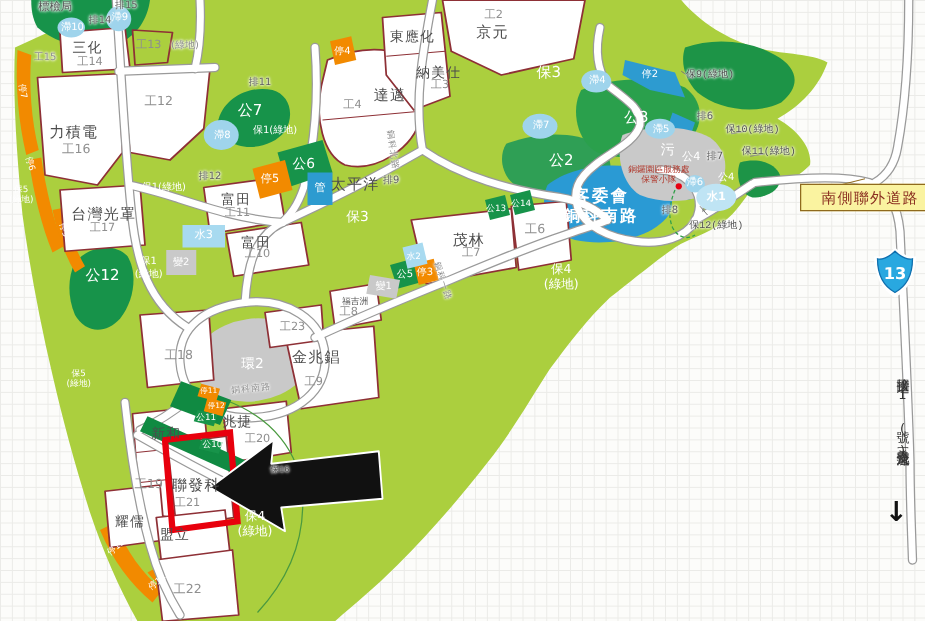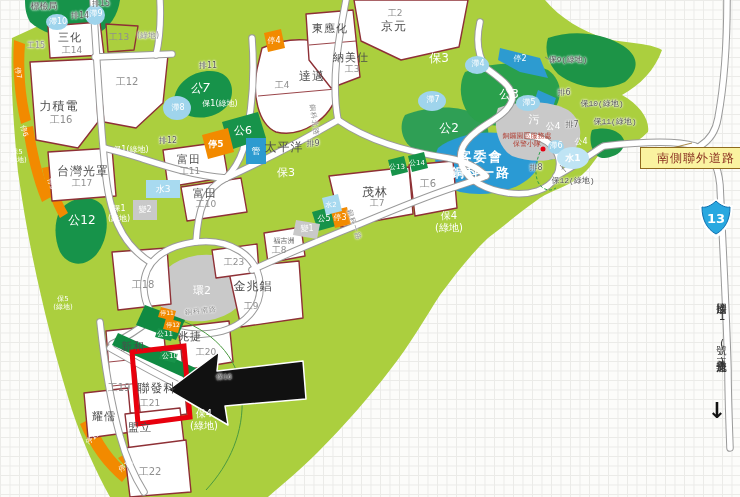--- a/index.html
+++ b/index.html
@@ -222,29 +222,29 @@
 (綠地)</span>
       <span class="lbl name" style="left: 83px; top: 171px;">台灣光罩</span>
       <span class="lbl plot" style="left: 82px; top: 183px;">工17</span>
       <span class="lbl park" style="left: 82px; top: 220px; font-size: 12px;">公12</span>
       <span class="lbl park" style="left: 131px; top: 150px; font-size: 8px;">保1(綠地)</span>
       <span class="lbl park" style="left: 119px; top: 214px; font-size: 8px;">保1
 (綠地)</span>
       <span class="lbl park" style="left: 220px; top: 104px; font-size: 8px;">保1(綠地)</span>
       <span class="lbl drain halo" style="left: 168px; top: 141px;">排12</span>
       <span class="lbl drain halo" style="left: 208px; top: 66px;">排11</span>
-      <span class="lbl park" style="left: 200px; top: 88px; font-size: 12px; font-style: italic;">公7</span>
+      <span class="lbl park" style="left: 200px; top: 88px; font-size: 12px;">公7</span>
       <span class="lbl pond" style="left: 178px; top: 108px;">滯8</span>
       <span class="lbl name" style="left: 189px; top: 160px; font-size: 11px;">富田</span>
       <span class="lbl plot" style="left: 190px; top: 171px;">工11</span>
       <span class="lbl name" style="left: 205px; top: 194px; font-size: 11px;">富田</span>
       <span class="lbl plot" style="left: 206px; top: 204px;">工10</span>
       <span class="lbl pond" style="left: 163px; top: 189px; font-size: 9px;">水3</span>
       <span class="lbl park" style="left: 145px; top: 210px; font-size: 8px;">變2</span>
-      <span class="lbl stop" style="left: 216px; top: 144px; font-size: 9px; font-weight: bold;">停5</span>
+      <span class="lbl stop" style="left: 216px; top: 144px; font-size: 9px;">停5</span>
       <span class="lbl park" style="left: 243px; top: 131px; font-size: 11px;">公6</span>
       <span class="lbl park" style="left: 256px; top: 151px; font-size: 9px;">管</span>
       <span class="lbl plot" style="left: 143px; top: 285px; font-size: 10px;">工18</span>
       <span class="lbl park" style="left: 202px; top: 291px; font-size: 11px;">環2</span>
       <span class="lbl plot" style="left: 234px; top: 262px;">工23</span>
       <span class="lbl road halo" style="left: 314px; top: 120px; transform: translate(-50%, -50%) rotate(82deg);">銅科北路</span>
       <span class="lbl road halo" style="left: 201px; top: 311px; transform: translate(-50%, -50%) rotate(-6deg);">銅科南路</span>
       <span class="lbl road halo" style="left: 354px; top: 225px; transform: translate(-50%, -50%) rotate(72deg);">銅科一路</span>
       <span class="lbl stop" style="left: 274px; top: 41px;">停4</span>
       <span class="lbl name" style="left: 312px; top: 76px;">達邁</span>
@@ -300,21 +300,21 @@
       <span class="lbl stop" style="left: 520px; top: 59px;">停2</span>
       <span class="lbl ann halo" style="left: 568px; top: 60px;">保9(綠地)</span>
       <span class="lbl drain halo" style="left: 564px; top: 93px;">排6</span>
       <span class="lbl ann halo" style="left: 602px; top: 104px;">保10(綠地)</span>
       <span class="lbl ann halo" style="left: 615px; top: 122px;">保11(綠地)</span>
       <span class="lbl drain halo" style="left: 572px; top: 125px;">排7</span>
       <span class="lbl park" style="left: 534px; top: 120px; font-size: 11px;">污</span>
       <span class="lbl park" style="left: 553px; top: 126px; font-size: 9px;">公4</span>
       <span class="lbl park" style="left: 581px; top: 142px; font-size: 8px;">公4</span>
       <span class="lbl lake-name" style="left: 481px; top: 165px;">客委會
-銅科一路</span>
+銅科南路</span>
       <span class="lbl note" style="left: 527px; top: 140px;">銅鑼園區服務處
 保警小隊</span>
       <span class="lbl pond" style="left: 556px; top: 146px;">滯6</span>
       <span class="lbl pond" style="left: 573px; top: 158px; font-size: 9px; font-weight: bold;">水1</span>
       <span class="lbl drain halo" style="left: 536px; top: 168px;">排8</span>
       <span class="lbl ann halo" style="left: 573px; top: 181px;">保12(綠地)</span>
     </div>
 
   <div id="south-road-box">南側聯外道路</div>
   <div id="vertical-note">接國道 1 號(三義交流道)</div>

